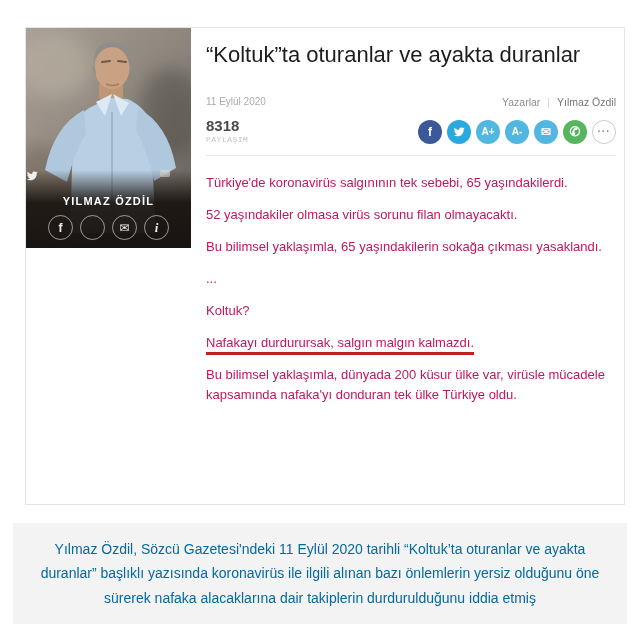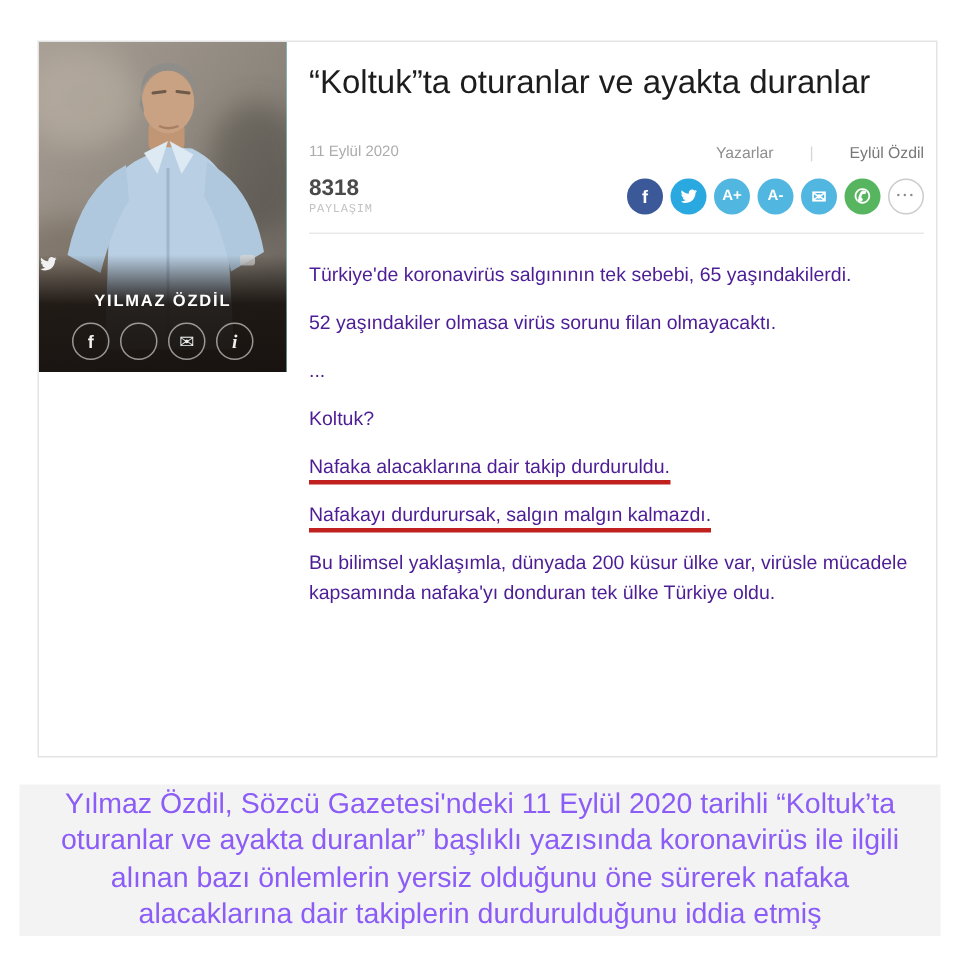--- a/index.html
+++ b/index.html
@@ -20,41 +20,41 @@
   .profile-icons{display:flex;gap:7px;}
   .picon{width:25px;height:25px;border-radius:50%;border:1px solid rgba(255,255,255,.55);
     color:#f0f0f0;display:flex;align-items:center;justify-content:center;font-size:11px;line-height:1;cursor:pointer;}
   .picon svg{display:block;}
 
   
   .article{position:absolute;left:180px;top:0;width:410px;}
   .article-title{margin:14px 0 0 0;font-size:22px;line-height:1.15;font-weight:normal;color:#1d1d1d;}
   .meta-row{display:flex;justify-content:space-between;align-items:flex-start;margin-top:29px;}
   .article-date{font-size:10px;color:#ababab;}
-  .byline{font-size:10.5px;color:#8f8f8f;display:flex;align-items:center;gap:24px;}
+  .byline{font-size:10.5px;color:#8f8f8f;display:flex;align-items:center;gap:7px;}
   .byline .sep{color:#d5d5d5;}
   .byline .author{color:#777;}
-  .share-row{display:flex;justify-content:space-between;align-items:center;margin-top:9px;
+  .share-row{display:flex;justify-content:space-between;align-items:flex-end;margin-top:9px;
     padding-bottom:11px;border-bottom:1px solid #e9e9e9;}
   .share-count{display:flex;flex-direction:column;line-height:1.15;}
   .share-count .num{font-size:15px;font-weight:bold;color:#4a4a4a;}
   .share-count .lbl{font-size:8px;color:#c2c2c2;letter-spacing:.5px;font-family:Liberation Mono, monospace;}
   .share-icons{display:flex;gap:5px;align-items:center;}
   .sicon{width:24px;height:24px;border-radius:50%;color:#fff;display:flex;align-items:center;
     justify-content:center;font-size:10px;font-weight:bold;line-height:1;cursor:pointer;}
   .sicon svg{display:block;}
 
   .paragraphs{margin-top:17px;padding-right:4px;}
-  .paragraphs p{margin:0 0 12px 0;font-size:13px;line-height:20px;color:#4c1d95;}
+  .paragraphs p{margin:0 0 12px 0;font-size:13px;line-height:20px;color:#be185d;}
   .redline{border-bottom:3px solid var(--underline-red,#c0201e);padding-bottom:2px;}
 
   
   .caption-box{position:absolute;left:13px;top:523px;width:614px;height:101px;background:#f3f3f3;
     display:flex;align-items:center;justify-content:center;}
-  .caption-text{font-size:19px;line-height:24.5px;color:#8b5cf6;text-align:center;padding:0 26px;}
+  .caption-text{font-size:14px;line-height:24.5px;color:#0369a1;text-align:center;padding:0 26px;}
 </style>
 </head>
 <body>
 
 <div class="page-shot">
 
   <div class="profile-card">
     <svg width="165" height="220" viewBox="0 0 165 220" aria-hidden="true">
       <defs>
         <linearGradient id="bgG" x1="0" y1="0" x2="1" y2="1">
@@ -113,21 +113,21 @@
   </div>
 
   <div class="article">
     <h1 class="article-title">“Koltuk”ta oturanlar ve ayakta duranlar</h1>
 
     <div class="meta-row">
       <span class="article-date">11 Eylül 2020</span>
       <span class="byline">
         <span>Yazarlar</span>
         <span class="sep">|</span>
-        <span class="author">Eylül Özdil</span>
+        <span class="author">Yılmaz Özdil</span>
       </span>
     </div>
 
     <div class="share-row">
       <div class="share-count">
         <span class="num">8318</span>
         <span class="lbl">PAYLAŞIM</span>
       </div>
       <div class="share-icons" id="share-icons">
           <span class="sicon" style="background: rgb(59, 89, 152);">
@@ -148,23 +148,23 @@
           </span>
           <span class="sicon" style="background: rgb(255, 255, 255); border: 1px solid rgb(204, 204, 204); color: rgb(138, 138, 138);">
             <span style="letter-spacing:1px;font-size:10px">···</span>
           </span>
         </div>
     </div>
 
     <div class="paragraphs" id="paragraphs">
         <p>Türkiye'de koronavirüs salgınının tek sebebi, 65 yaşındakilerdi.</p>
         <p>52 yaşındakiler olmasa virüs sorunu filan olmayacaktı.</p>
+        <p>Bu bilimsel yaklaşımla, 65 yaşındakilerin sokağa çıkması yasaklandı.</p>
         <p>...</p>
         <p>Koltuk?</p>
-        <p><span class="redline">Nafaka alacaklarına dair takip durduruldu.</span></p>
         <p><span class="redline">Nafakayı durdurursak, salgın malgın kalmazdı.</span></p>
         <p>Bu bilimsel yaklaşımla, dünyada 200 küsur ülke var, virüsle mücadele kapsamında nafaka'yı donduran tek ülke Türkiye oldu.</p>
       </div>
   </div>
 </div>
 
 <div class="caption-box">
   <div class="caption-text">Yılmaz Özdil, Sözcü Gazetesi'ndeki 11 Eylül 2020 tarihli “Koltuk’ta oturanlar ve ayakta duranlar” başlıklı yazısında koronavirüs ile ilgili alınan bazı önlemlerin yersiz olduğunu öne sürerek nafaka alacaklarına dair takiplerin durdurulduğunu iddia etmiş</div>
 </div>
 

